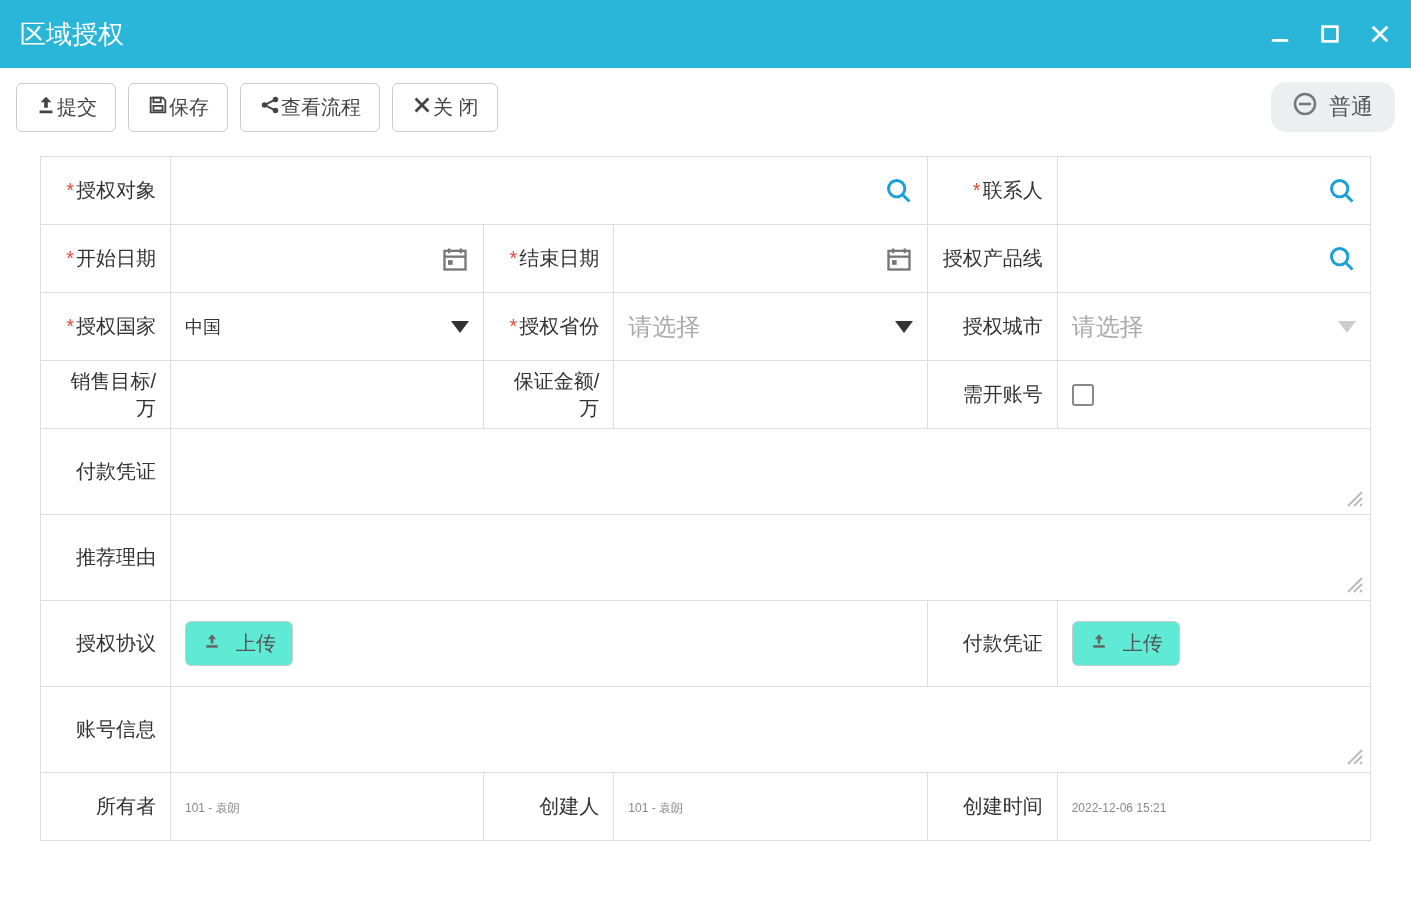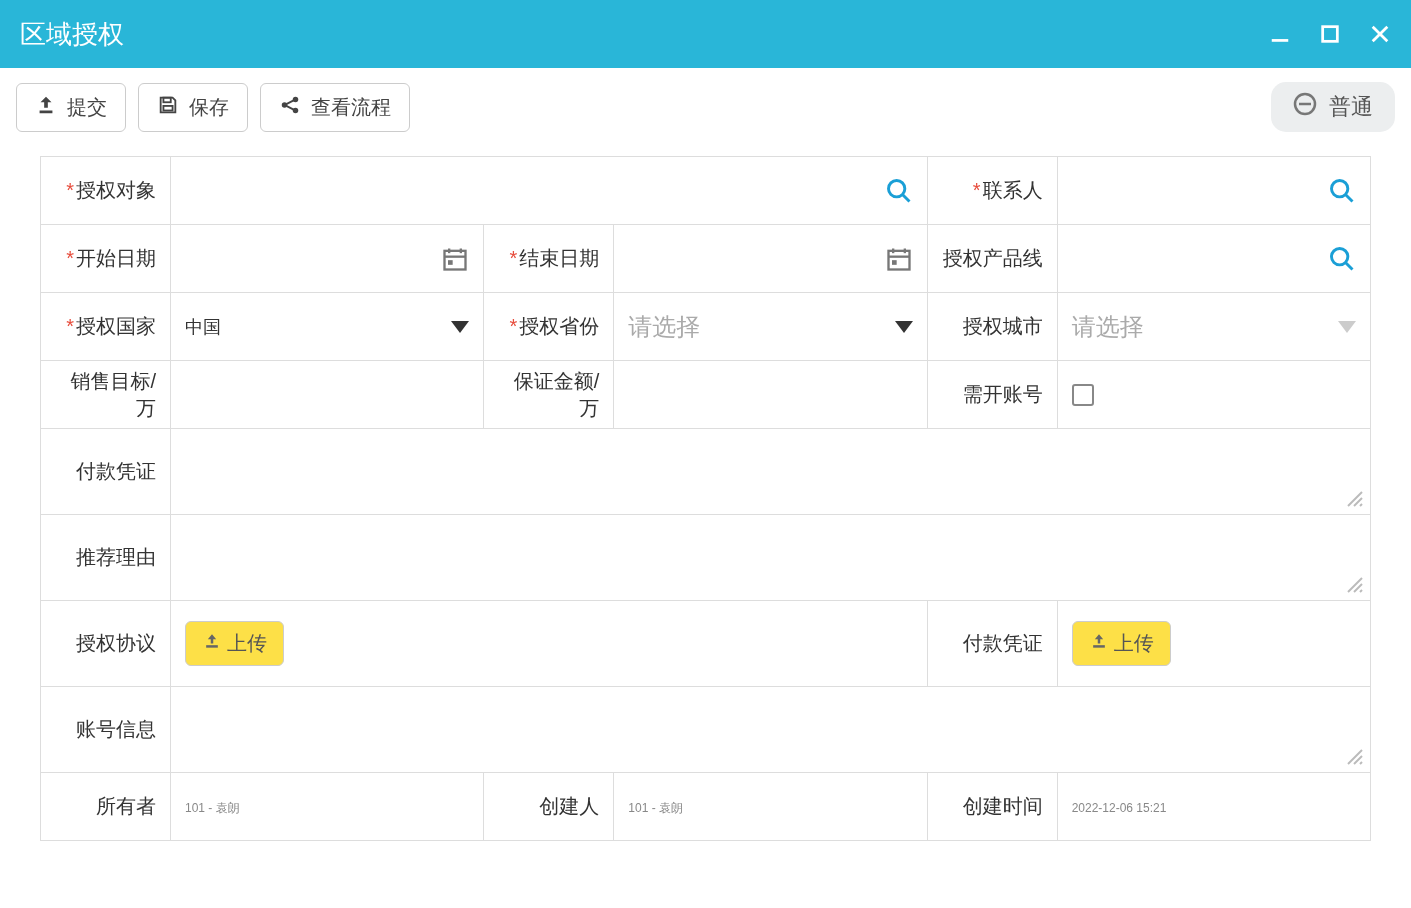--- a/index.html
+++ b/index.html
@@ -5,21 +5,21 @@
 * { box-sizing: border-box; margin: 0; padding: 0; }
 body { font-family: "Microsoft YaHei", Arial, sans-serif; font-size: 18px; color: #333; background: #fff; }
 
 .titlebar { background: #29b6d8; color: #fff; height: 68px; display: flex; align-items: center; justify-content: space-between; padding: 0 20px; gap: 40px; }
 .titlebar .title { font-size: 26px; }
 .titlebar .winctrls { display: flex; gap: 28px; align-items: center; }
 .winctrl { width: 22px; height: 22px; cursor: pointer; }
 .winctrl svg { width: 100%; height: 100%; }
 
 .toolbar { display: flex; align-items: center; padding: 14px 16px; gap: 12px; }
-.btn { display: inline-flex; align-items: flex-end; gap: 10px; border: 1px solid #ccc; background: #fff; border-radius: 6px; padding: 10px 18px; font-size: 20px; color: #444; cursor: pointer; }
+.btn { display: inline-flex; align-items: flex-end; border: 1px solid #ccc; background: #fff; border-radius: 6px; padding: 10px 18px; font-size: 20px; color: #444; cursor: pointer; }
 .btn svg { width: 22px; height: 22px; }
 .spacer { flex: 1; }
 .status-pill { display: inline-flex; align-items: center; gap: 12px; background: #eceeef; border-radius: 15px; padding: 10px 22px; font-size: 22px; color: #555; }
 .status-pill svg { width: 24px; height: 24px; }
 
 .form-wrap { padding: 10px 40px 40px 40px; }
 .form-table { width: 100%; border-collapse: collapse; table-layout: fixed; }
 .form-table td { border: 1px solid #ddd; height: 68px; padding: 0 14px; vertical-align: middle; }
 .form-table td.label { width: 130px; text-align: right; font-size: 20px; color: #333; background: #fff; margin-top: 23px; }
 .form-table td.label .req { color: #e74c3c; margin-right: 2px; }
@@ -29,21 +29,21 @@
 .form-table td.input .placeholder { color: #aaa; font-size: 24px; }
 .form-table td.input .valreadonly { color: #888; font-size: 12px; }
 .icon-btn { width: 28px; height: 28px; flex-shrink: 0; cursor: pointer; display: inline-flex; align-items: center; justify-content: center; }
 .icon-btn svg { width: 100%; height: 100%; }
 .dropdown-caret { width: 0; height: 0; border-left: 9px solid transparent; border-right: 9px solid transparent; border-top: 12px solid #333; cursor: pointer; }
 .dropdown-caret.disabled { border-top-color: #ccc; }
 .checkbox { width: 22px; height: 22px; border: 2px solid #888; border-radius: 3px; cursor: pointer; }
 .tall { height: 86px !important; }
 .resize-handle { position: absolute; right: 6px; bottom: 6px; width: 18px; height: 18px; }
 .resize-handle svg { width: 100%; height: 100%; }
-.upload-btn { display: inline-flex; align-items: center; gap: 5px; border: 1px solid #ccc; border-radius: 6px; padding: 8px 16px; font-size: 20px; color: #555; cursor: pointer; background: #fde047; }
+.upload-btn { display: inline-flex; align-items: center; gap: 14px; border: 1px solid #ccc; border-radius: 6px; padding: 8px 16px; font-size: 20px; color: #555; cursor: pointer; background: #5eead4; }
 .upload-btn svg { width: 20px; height: 20px; }
 </style>
 </head>
 <body>
 
 <div class="titlebar">
   <div class="title">区域授权</div>
   <div class="winctrls">
     <span class="winctrl">
       <svg viewBox="0 0 24 24">
@@ -83,20 +83,27 @@
   <button class="btn">
     <span><svg viewBox="0 0 24 24">
           <circle cx="6" cy="12" r="3" fill="#444"></circle>
           <circle cx="18" cy="6" r="3" fill="#444"></circle>
           <circle cx="18" cy="18" r="3" fill="#444"></circle>
           <line x1="8" y1="11" x2="16" y2="7" stroke="#444" stroke-width="2"></line>
           <line x1="8" y1="13" x2="16" y2="17" stroke="#444" stroke-width="2"></line>
         </svg></span>
     <span>查看流程</span>
   </button>
+  <button class="btn">
+    <span><svg viewBox="0 0 24 24">
+          <line x1="5" y1="5" x2="19" y2="19" stroke="#444" stroke-width="3"></line>
+          <line x1="19" y1="5" x2="5" y2="19" stroke="#444" stroke-width="3"></line>
+        </svg></span>
+    <span>关 闭</span>
+  </button>
   <div class="spacer"></div>
   <div class="status-pill">
     <span><svg viewBox="0 0 24 24">
           <circle cx="12" cy="12" r="10" fill="none" stroke="#777" stroke-width="2.5"></circle>
           <line x1="6" y1="12" x2="18" y2="12" stroke="#777" stroke-width="2.5"></line>
         </svg></span>
     <span>普通</span>
   </div>
 </div>
 

